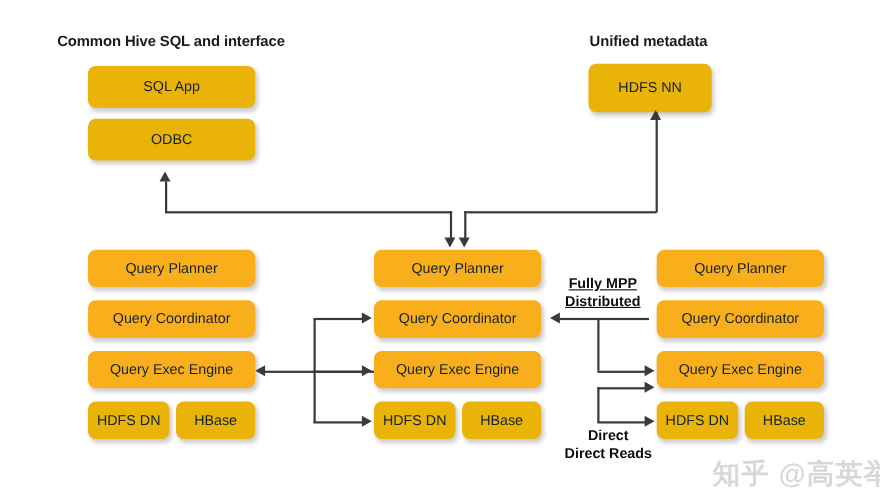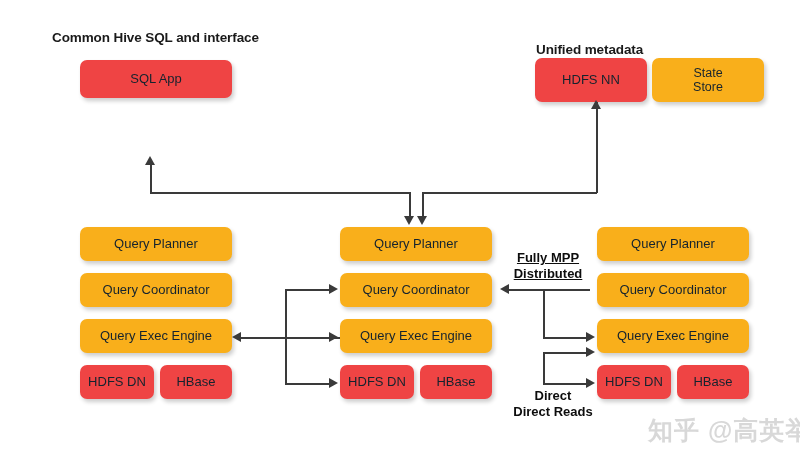--- a/index.html
+++ b/index.html
@@ -36,21 +36,21 @@
     display: flex;
     align-items: center;
     justify-content: center;
     text-align: center;
     font-size: 13px;
     line-height: 1.12;
     color: #15232e;
     box-shadow: 2px 3px 4px rgba(0,0,0,0.20);
     padding: 0 4px;
   }
-  .box.blue   { background: #ef4444; }
+  .box.blue   { background: #eab308; }
   .box.orange { background: #F9AF1B; }
   .box.two-line { font-size: 12.5px; }
 
   
   .line {
     position: absolute;
     background: #3a3a3a;
   }
   .hline { height: 1.6px; }
   .vline { width: 1.6px; }
@@ -100,36 +100,35 @@
     user-select: none;
   }
 </style>
 </head>
 <body>
 
 <div id="canvas">
 
   <div class="section-title" style="left:52px; top:30px;">Common Hive SQL and interface</div>
 
-  <div class="section-title" style="left:536px; top:30px;margin-top:12px;">Unified metadata</div>
+  <div class="section-title" style="left:536px; top:30px;">Unified metadata</div>
 
   <div class="box blue" style="left:80px; top:60px; width:152px; height:38px;">
     <span>SQL App</span>
   </div>
 
+  <div class="box blue" style="left:80px; top:108px; width:152px; height:38px;">
+    <span>ODBC</span>
+  </div>
 
 
   <div class="box blue" style="left:535px; top:58px; width:112px; height:44px;">
     <span>HDFS NN</span>
   </div>
 
-  <div class="box orange two-line" style="left:652px; top:58px; width:112px; height:44px; flex-direction:column;">
-    <span>State</span>
-    <span>Store</span>
-  </div>
 
   <div class="line vline" style="left:150px; top:165px; height:28px;"></div>
   <div class="arrow arrow-up" style="left:145px; top:156px;"></div>
 
   <div class="line hline" style="left:150px; top:192px; width:261px;"></div>
 
   <div class="line vline" style="left:409px; top:192px; height:26px;"></div>
   <div class="arrow arrow-down" style="left:404px; top:216px;"></div>
 
   <div class="line vline" style="left:596px; top:102px; height:91px;"></div>

